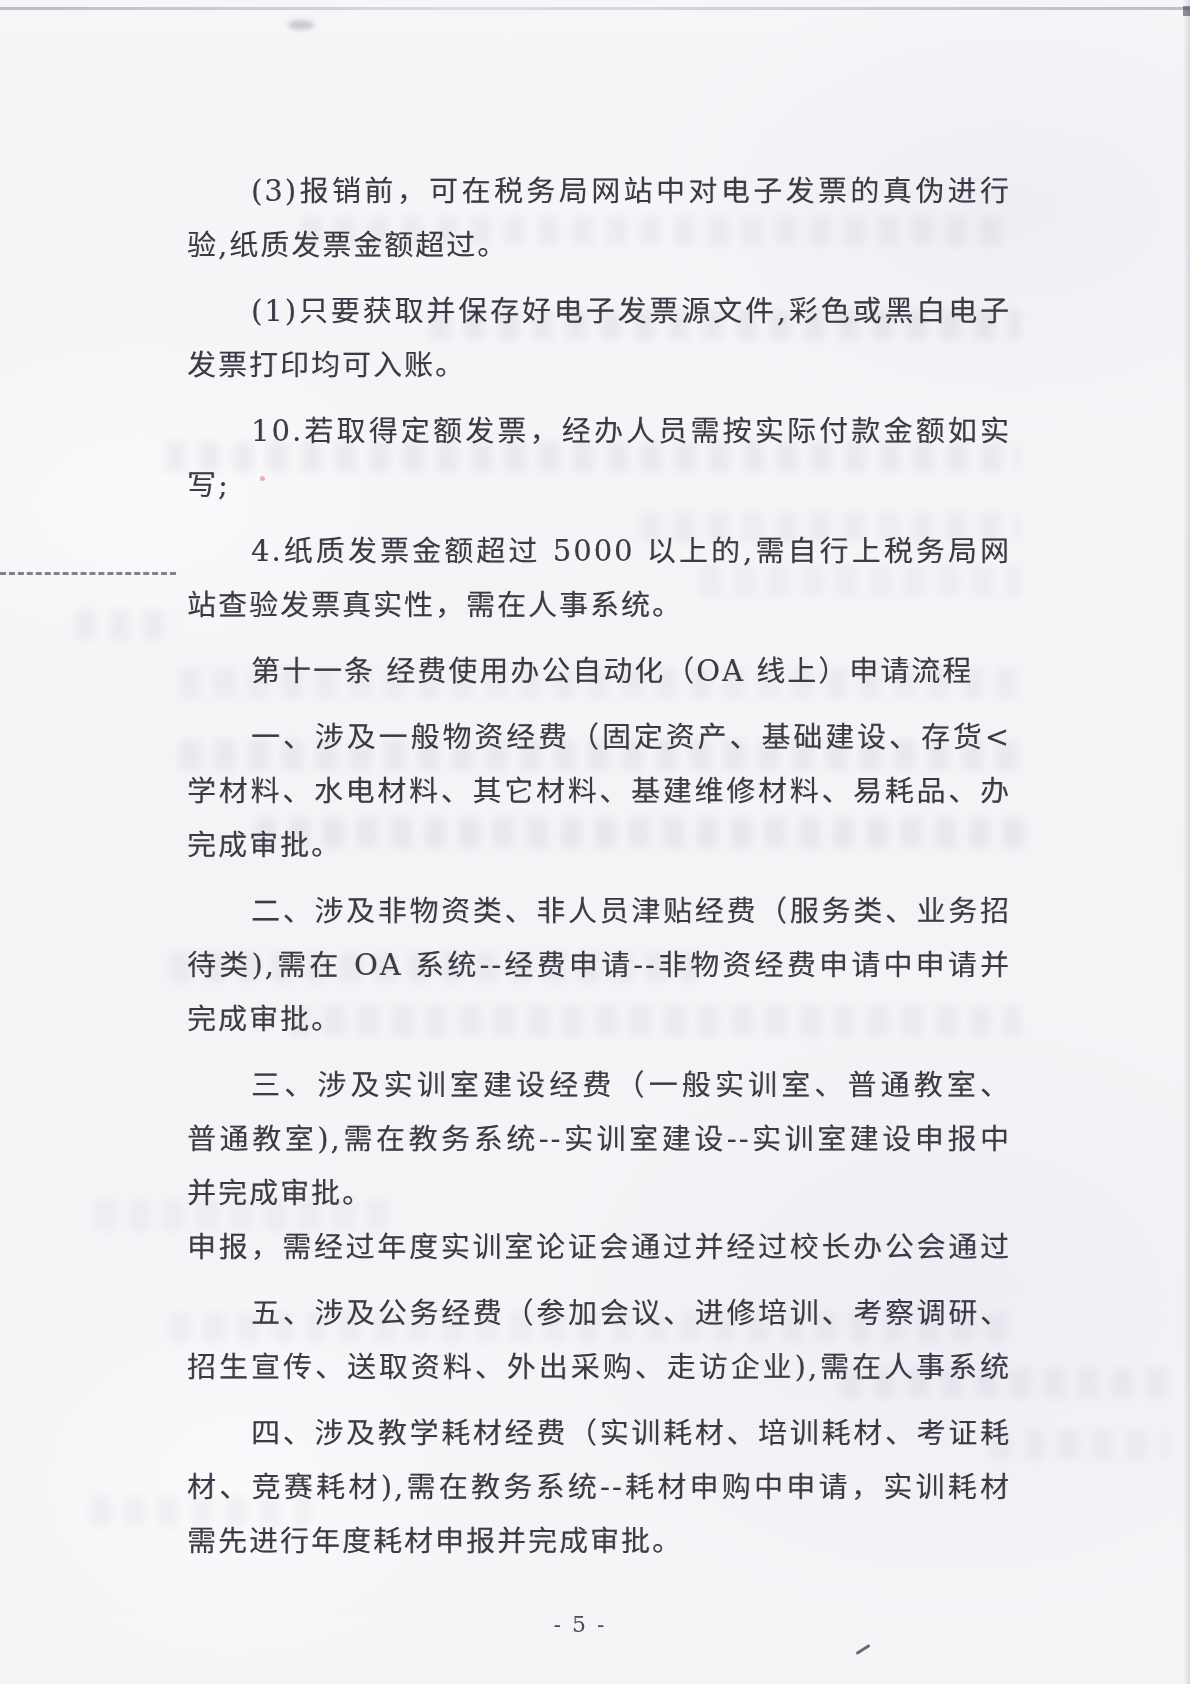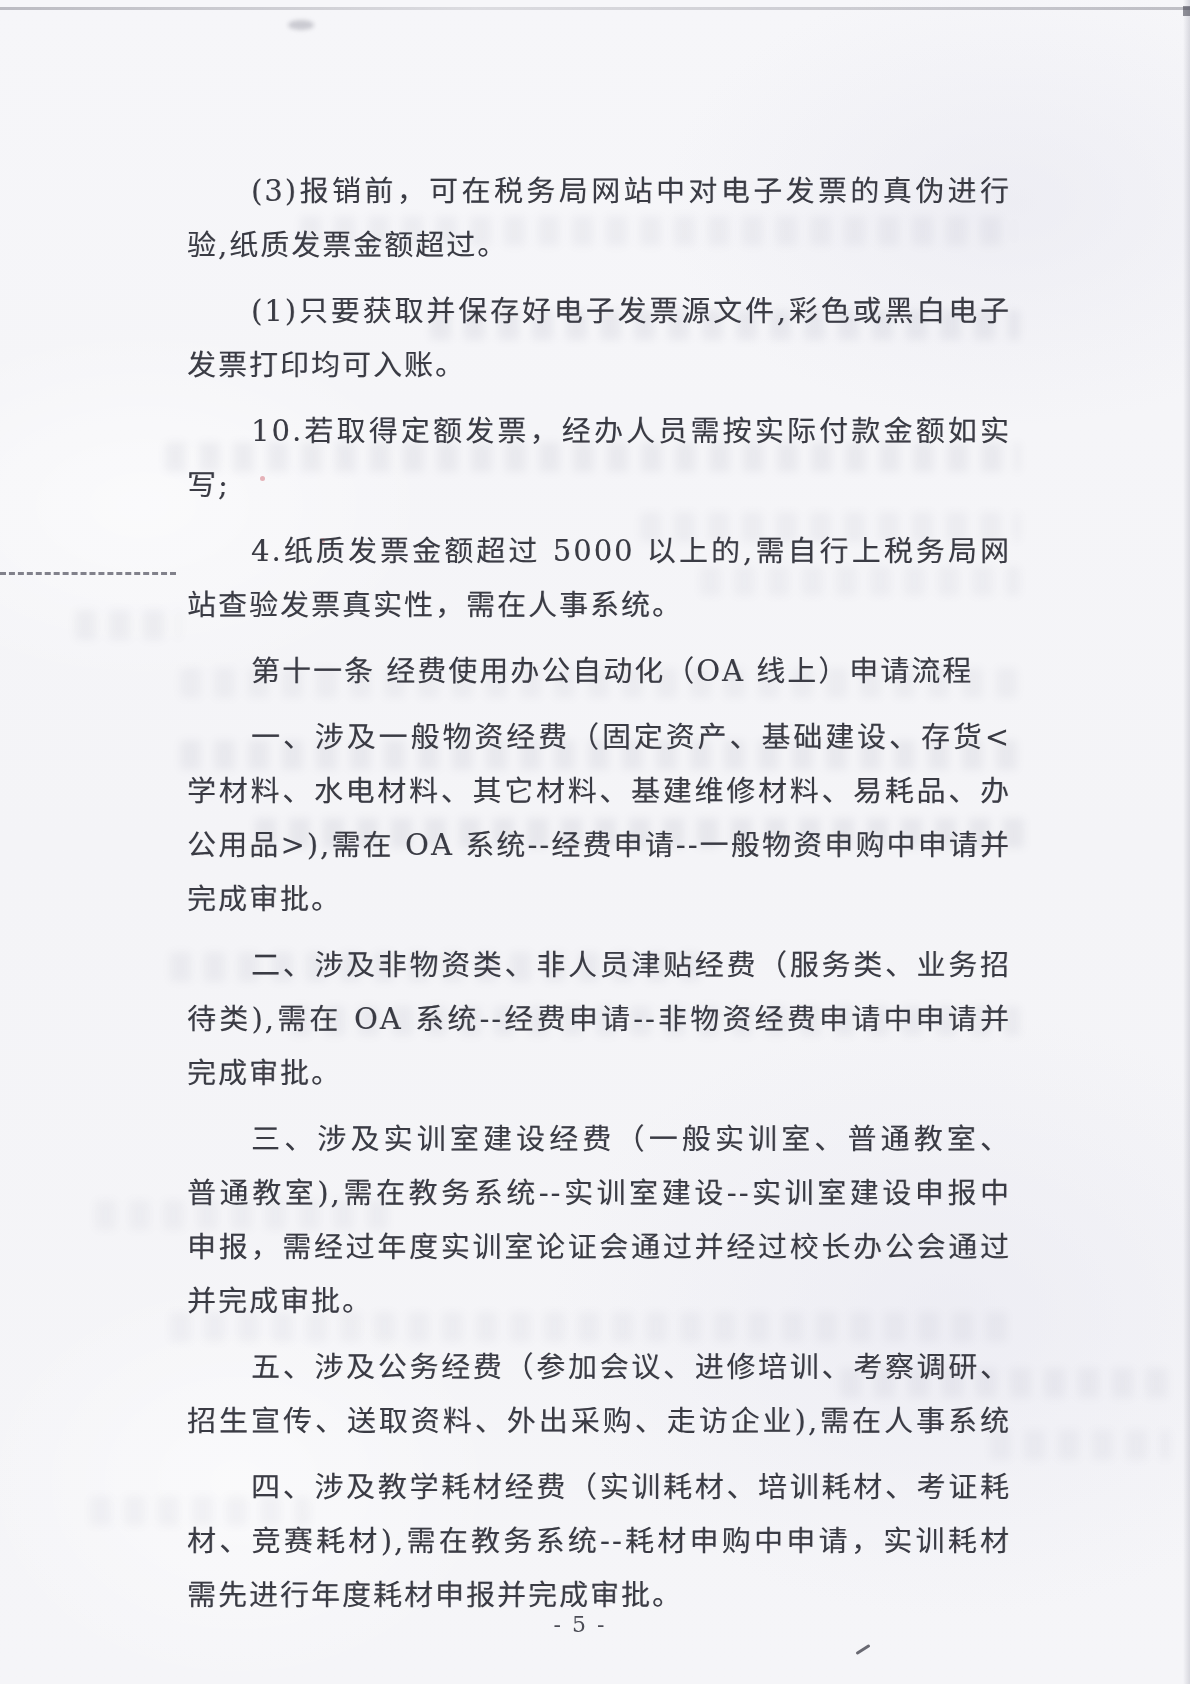--- a/index.html
+++ b/index.html
@@ -132,33 +132,32 @@
     <div class="paragraph">
       <div class="line indent full">4.纸质发票金额超过 5000 以上的,需自行上税务局网</div>
       <div class="line">站查验发票真实性，需在人事系统。</div>
     </div>
     <div class="paragraph">
       <div class="line indent">第十一条 经费使用办公自动化（OA 线上）申请流程</div>
     </div>
     <div class="paragraph">
       <div class="line indent full">一、涉及一般物资经费（固定资产、基础建设、存货&lt;教</div>
       <div class="line full">学材料、水电材料、其它材料、基建维修材料、易耗品、办</div>
-      <div class="line full">公用品&gt;),需在 OA 系统--经费申请--一般物资申购中申请并</div>
       <div class="line">完成审批。</div>
     </div>
     <div class="paragraph">
       <div class="line indent full">二、涉及非物资类、非人员津贴经费（服务类、业务招</div>
       <div class="line full">待类),需在 OA 系统--经费申请--非物资经费申请中申请并</div>
       <div class="line">完成审批。</div>
     </div>
     <div class="paragraph">
       <div class="line indent full">三、涉及实训室建设经费（一般实训室、普通教室、</div>
       <div class="line full">普通教室),需在教务系统--实训室建设--实训室建设申报中</div>
+      <div class="line">并完成审批。</div>
       <div class="line full">申报，需经过年度实训室论证会通过并经过校长办公会通过</div>
-      <div class="line">并完成审批。</div>
     </div>
     <div class="paragraph">
       <div class="line indent full">五、涉及公务经费（参加会议、进修培训、考察调研、</div>
       <div class="line full">招生宣传、送取资料、外出采购、走访企业),需在人事系统</div>
     </div>
     <div class="paragraph">
       <div class="line indent full">四、涉及教学耗材经费（实训耗材、培训耗材、考证耗</div>
       <div class="line full">材、竞赛耗材),需在教务系统--耗材申购中申请，实训耗材</div>
       <div class="line">需先进行年度耗材申报并完成审批。</div>
     </div>

